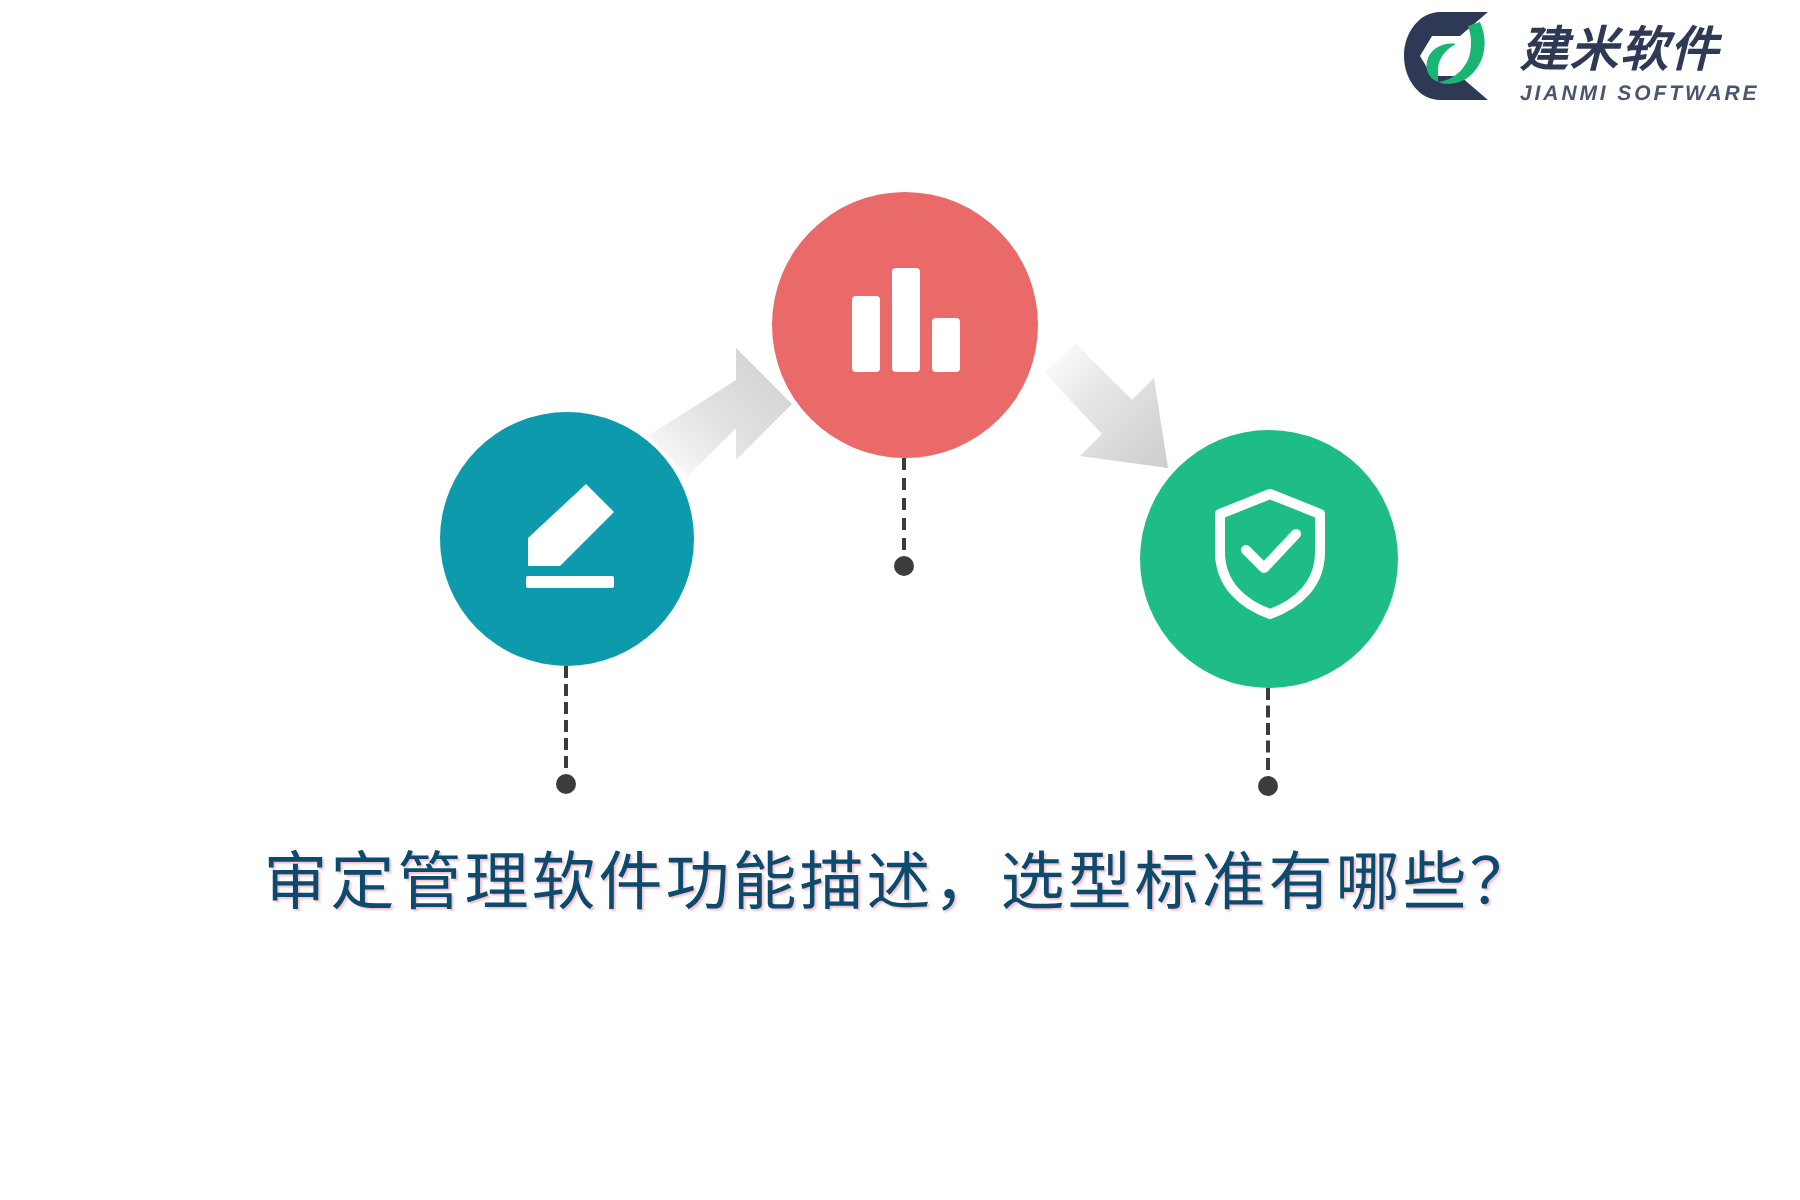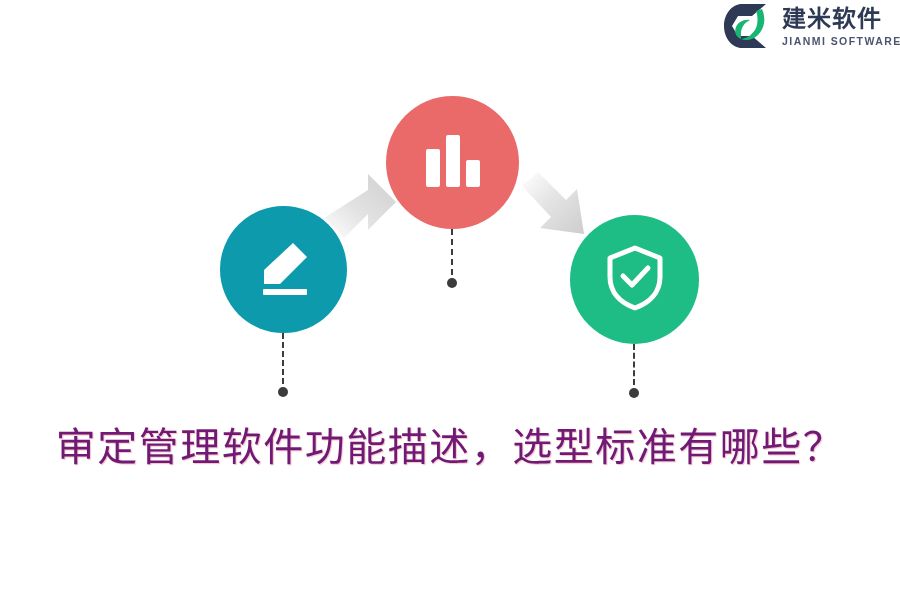--- a/index.html
+++ b/index.html
@@ -17,26 +17,27 @@
     width: 900px;
     height: 600px;
     background: #ffffff;
     overflow: hidden;
   }
 
   
   .brand {
     position: absolute;
     top: 0px;
-    left: 722px;
+    left: 700px;
     width: 178px;
     height: 52px;
     display: flex;
-    align-items: center;
+    align-items: flex-end;
     gap: 8px;
+    font-style: italic;
   }
   .brand-mark {
     width: 52px;
     height: 48px;
     flex: 0 0 52px;
     position: relative;
   }
   .brand-text {
     display: flex;
     flex-direction: column;
@@ -122,24 +123,24 @@
   .dot-shield { left: 629px; top: 388px; }
 
   
   .headline {
     position: absolute;
     left: 0;
     top: 415px;
     width: 900px;
     text-align: center;
     font-family: "DejaVu Serif", "Liberation Serif", serif;
-    font-size: 40px;
+    font-size: 32px;
     font-weight: 400;
     letter-spacing: 1.5px;
-    color: #701a75;
+    color: #0c4a6e;
     text-shadow: 1px 1px 1px rgba(216,32,60,0.28);
     white-space: nowrap;
   }
 </style>
 </head>
 <body>
 
 <div class="canvas">
 
   <div class="brand">

